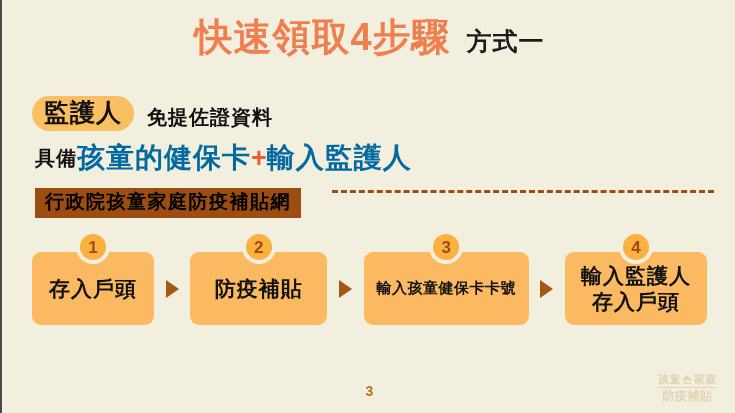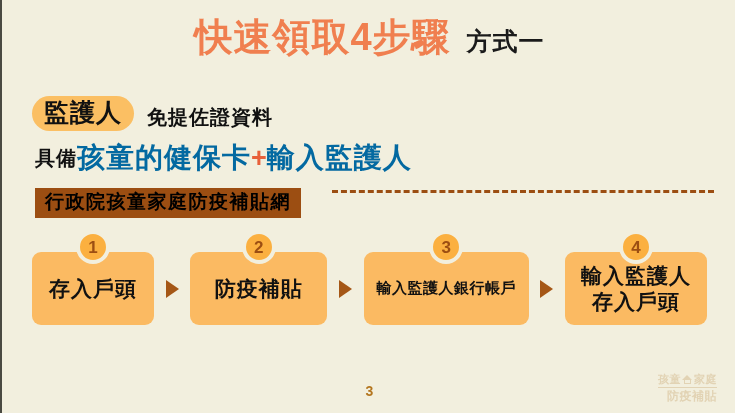--- a/index.html
+++ b/index.html
@@ -210,21 +210,21 @@
     width: 735px;
     text-align: center;
     font-size: 14px;
     font-weight: bold;
     color: #B4761F;
   }
   .logo {
     position: absolute;
     right: 18px;
     bottom: 10px;
-    text-align: right;
+    text-align: center;
     color: #E2D3B4;
     line-height: 1.18;
     user-select: none;
   }
   .logo-top {
     font-size: 11px;
     font-weight: bold;
     letter-spacing: 0.5px;
     border-bottom: 1px solid #E2D3B4;
     padding-bottom: 1px;
@@ -309,21 +309,21 @@
       </div>
     </div>
 
     <div class="arrow-cell">
       <div class="arrow"></div>
     </div>
 
     <div class="step s3">
       <div class="step-num">3</div>
       <div class="step-box">
-        <div class="step-text small">輸入監護人銀行帳戶</div>
+        <div class="step-text small">輸入孩童健保卡卡號</div>
       </div>
     </div>
 
     <div class="arrow-cell">
       <div class="arrow"></div>
     </div>
 
     <div class="step s4">
       <div class="step-num">4</div>
       <div class="step-box">

